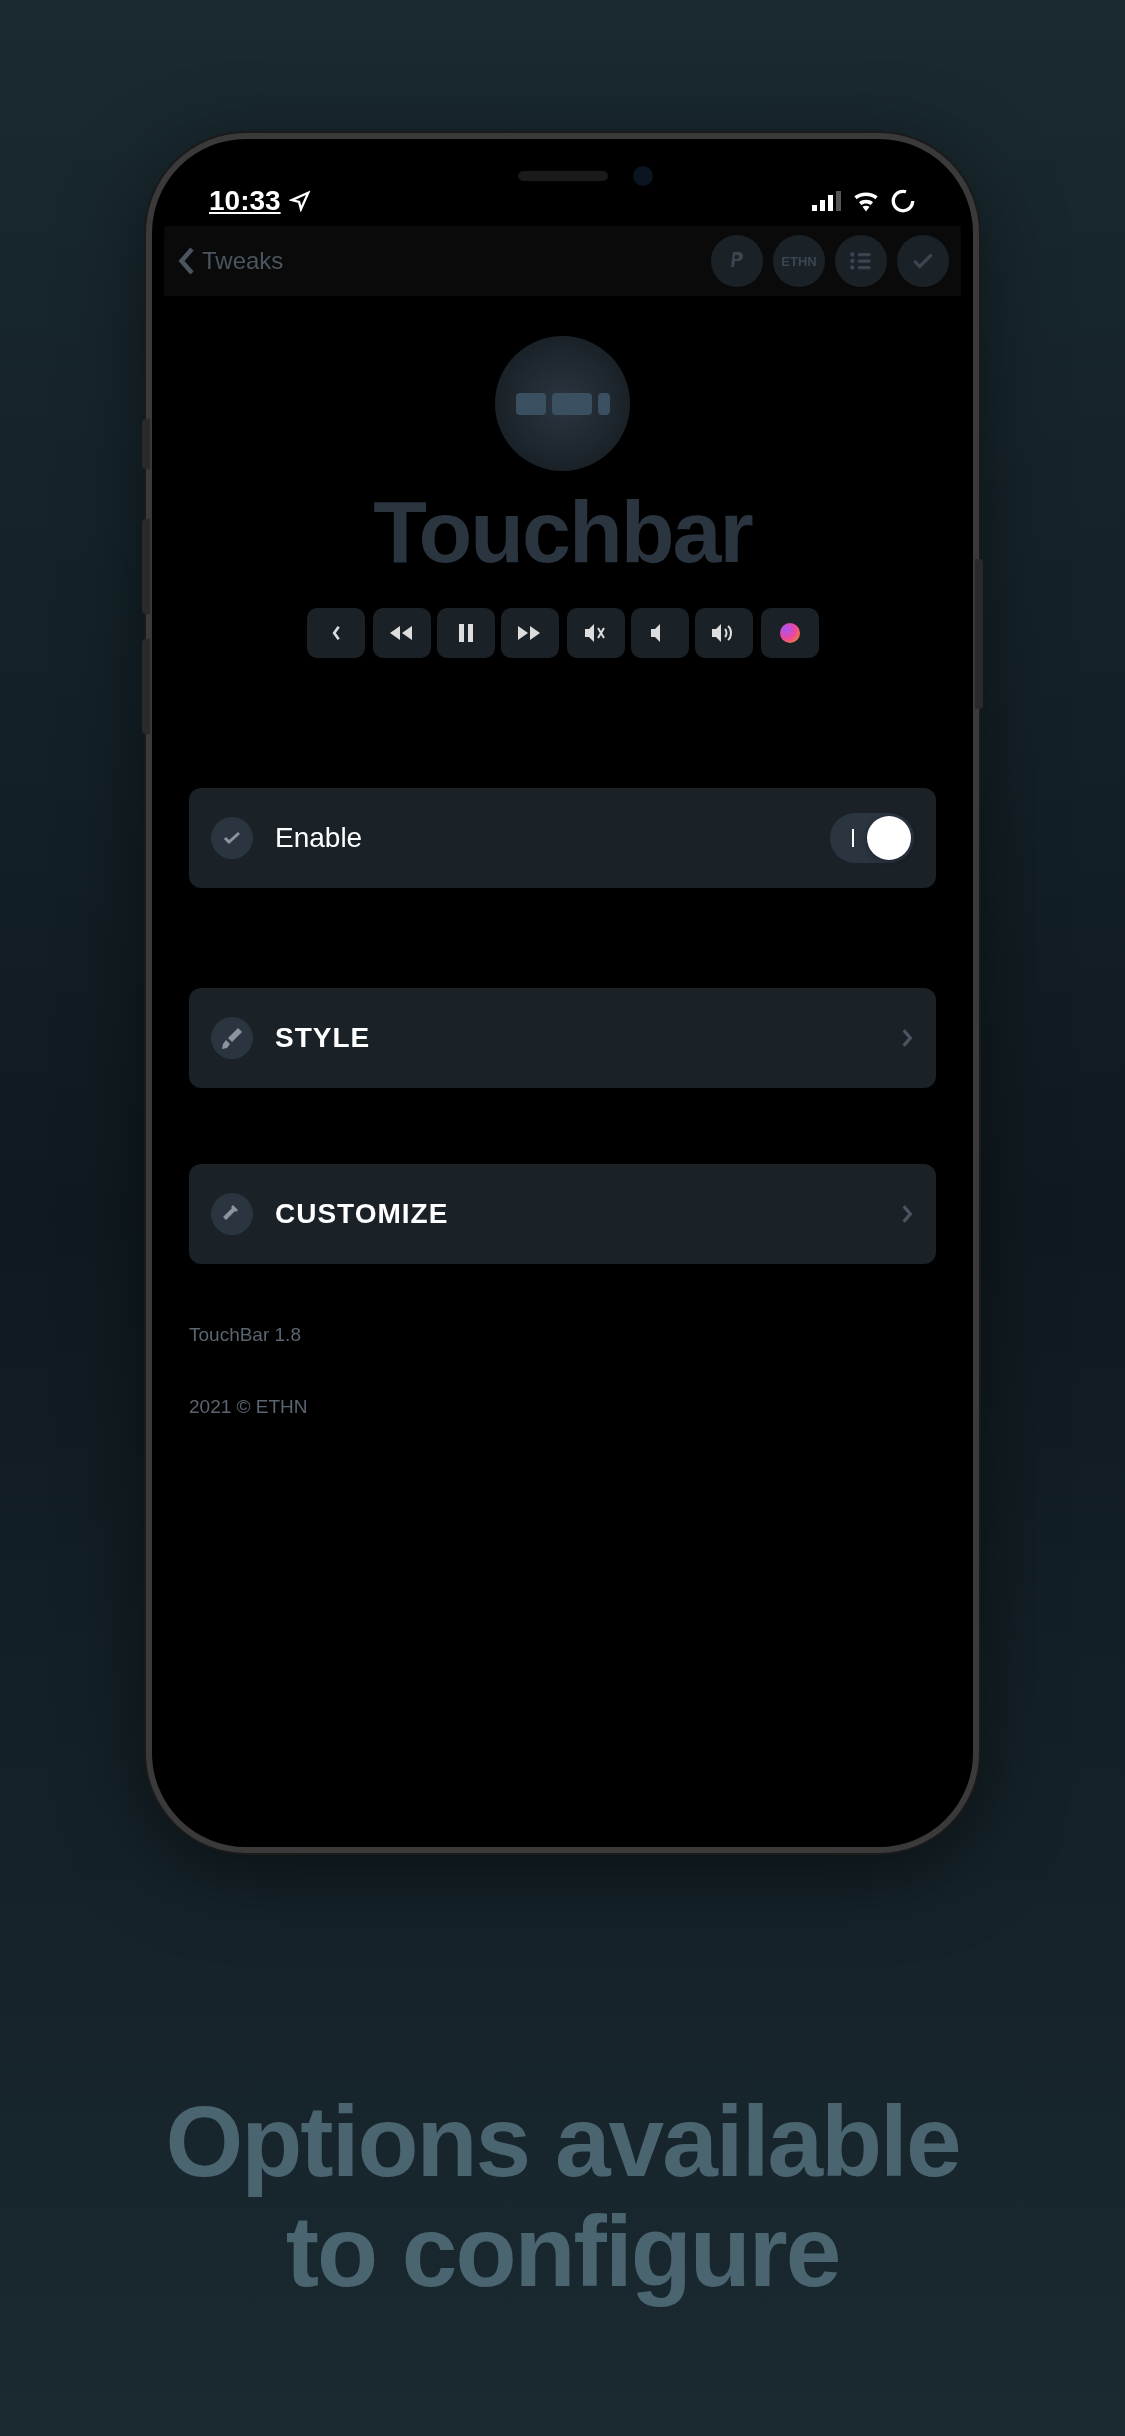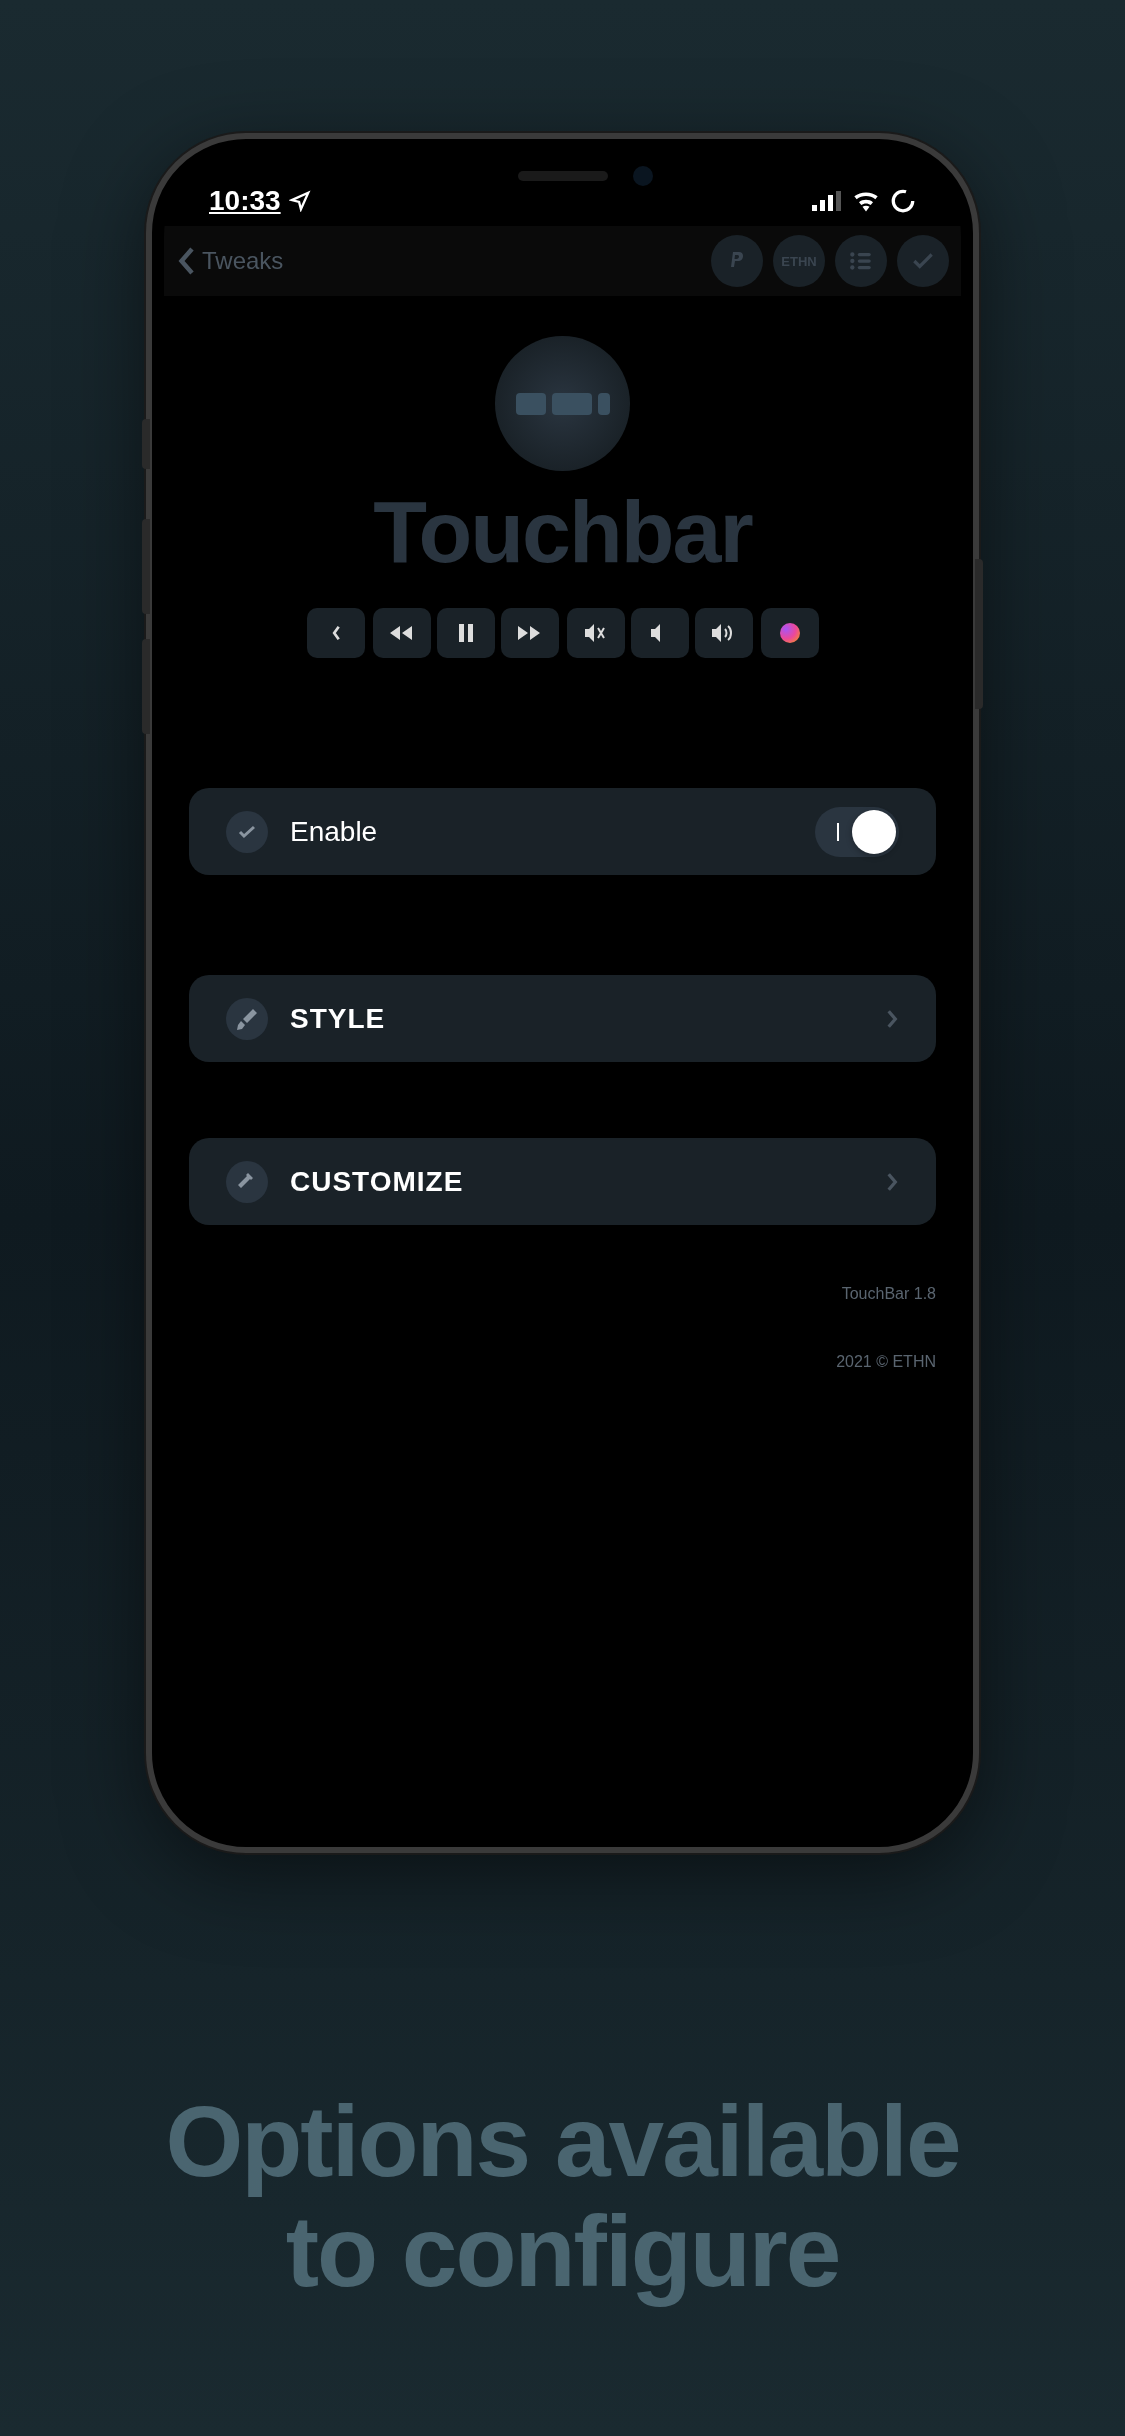--- a/index.html
+++ b/index.html
@@ -154,25 +154,25 @@
 .tb-key.siri { width: 58px; position: relative; }
 .siri-orb {
   width: 20px; height: 20px;
   background: radial-gradient(circle at 30% 30%, #a855f7, #ec4899, #f59e0b);
   border-radius: 50%;
 }
 
 
 .row {
   background: #1a2228;
-  border-radius: 20px;
-  height: 87px;
-  display: flex;
-  align-items: center;
-  padding: 0 37px;
+  border-radius: 12px;
+  height: 100px;
+  display: flex;
+  align-items: center;
+  padding: 0 22px;
   margin-top: 42px;
   gap: 22px;
 }
 .row + .row { margin-top: 48px; }
 .row-icon {
   width: 42px; height: 42px;
   background: #2a3540;
   border-radius: 50%;
   display: flex;
   align-items: center;
@@ -204,23 +204,23 @@
   right: 3px;
   width: 44px;
   height: 44px;
   background: #fff;
   border-radius: 50%;
   box-shadow: 0 2px 6px rgba(0,0,0,0.3);
 }
 
 
 .footer-text {
-  text-align: right;
+  text-align: left;
   color: #5a6570;
-  font-size: 16px;
+  font-size: 19px;
   font-weight: 500;
 }
 .ft1 { margin-top: 60px; }
 .ft2 { margin-top: 50px; }
 
 
 .caption {
   position: absolute;
   bottom: 130px;
   left: 0;

